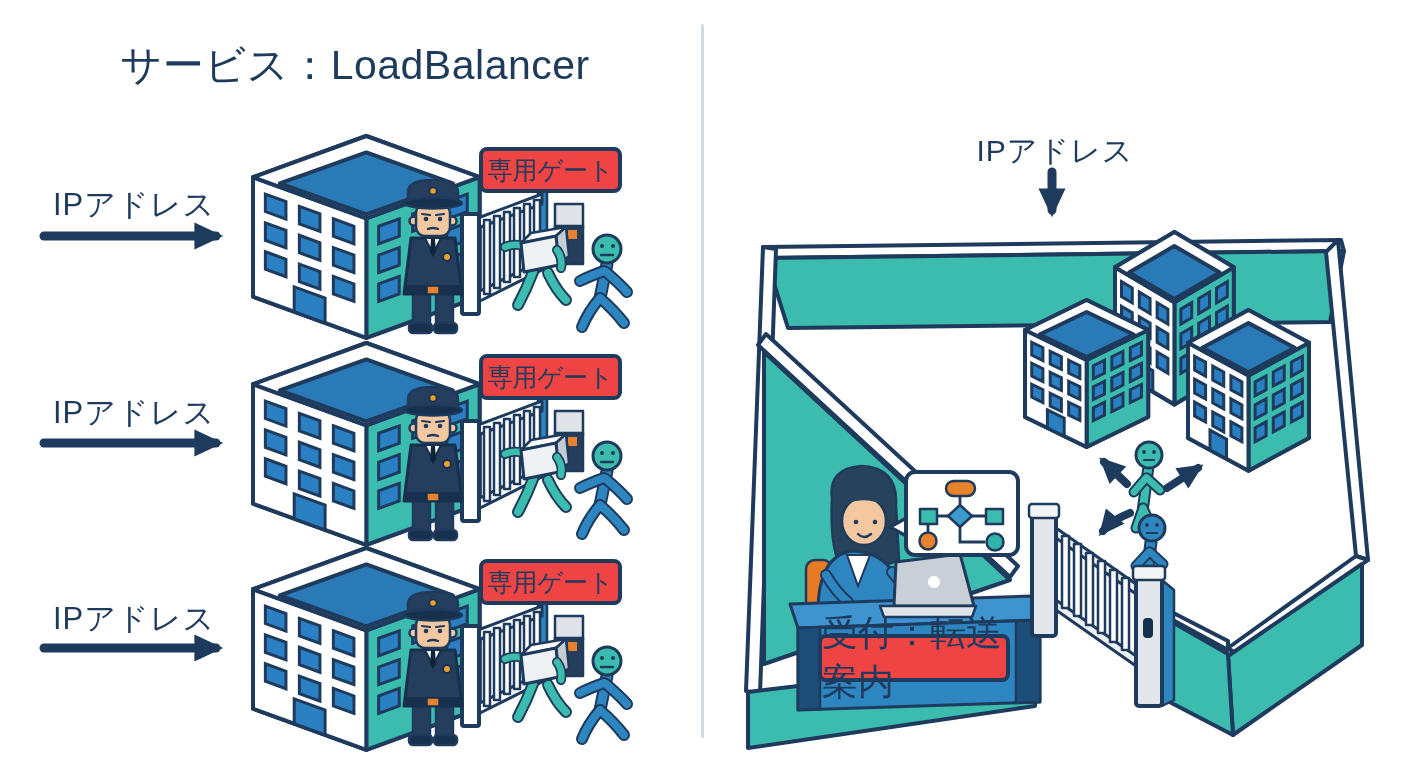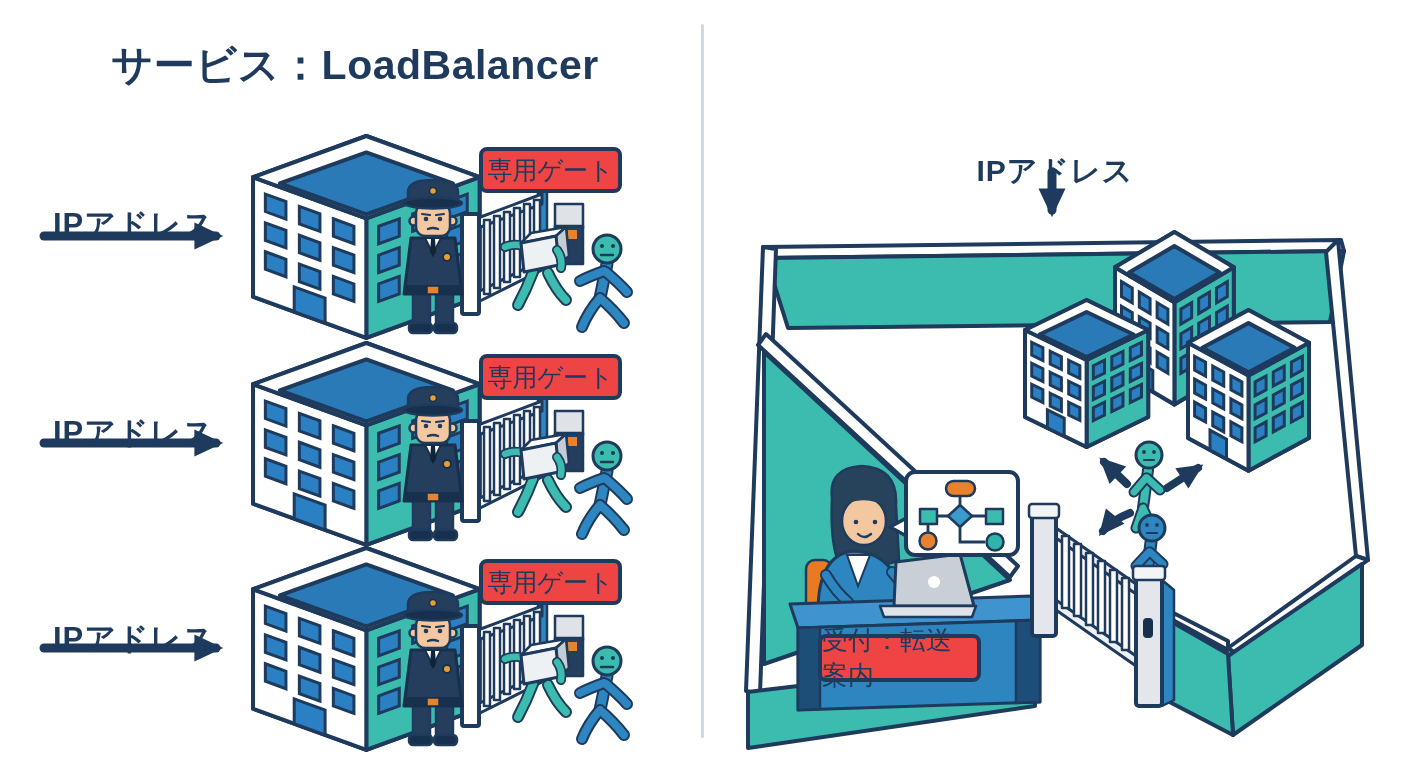--- a/index.html
+++ b/index.html
@@ -2,30 +2,30 @@
 <html><head>
 <meta charset="utf-8">
 <style>
   html,body { margin:0; padding:0; background:#ffffff; }
   #stage {
     position:relative; width:1408px; height:768px; overflow:hidden;
     background:#ffffff;
     font-family:"Liberation Sans","DejaVu Sans",sans-serif;
   }
   #art { position:absolute; left:0; top:0; }
-  .lbl { position:absolute; color:#1e3a5c; font-weight:700; white-space:nowrap; }
+  .lbl { position:absolute; color:#1e3a5c; font-weight:400; white-space:nowrap; }
   .title { font-size:41px; letter-spacing:0.5px; text-align:center; }
-  .ip { font-size:31px; letter-spacing:1px;margin-top:20px; }
+  .ip { font-size:31px; letter-spacing:1px; }
   .sign {
     position:absolute; background:#ef4444; border:4px solid #1e3a5c; border-radius:8px;
     display:flex; align-items:center; justify-content:center;
     color:#1e3a5c; font-weight:400; box-sizing:border-box;
   }
   .gate-sign { width:143px; height:46px; font-size:25px; }
-  .desk-sign { width:163px; height:48px; font-size:26px; }
+  .desk-sign { width:192px; height:48px; font-size:36px; }
   .divider { position:absolute; background:#cfd9e1; border-radius:2px; }
   
   .ln  { stroke:#1e3a5c; stroke-width:4;   stroke-linejoin:round; }
   .ln3 { stroke:#1e3a5c; stroke-width:3;   stroke-linejoin:round; }
   .ln2 { stroke:#1e3a5c; stroke-width:2.5; stroke-linejoin:round; }
   .under { stroke:#1e3a5c; fill:none; stroke-linecap:round; }
   .limbT { stroke:#3cbcae; fill:none; stroke-linecap:round; }
   .limbB { stroke:#2e86c1; fill:none; stroke-linecap:round; }
   #bld polygon, #bld rect { vector-effect:non-scaling-stroke; }
 </style>

